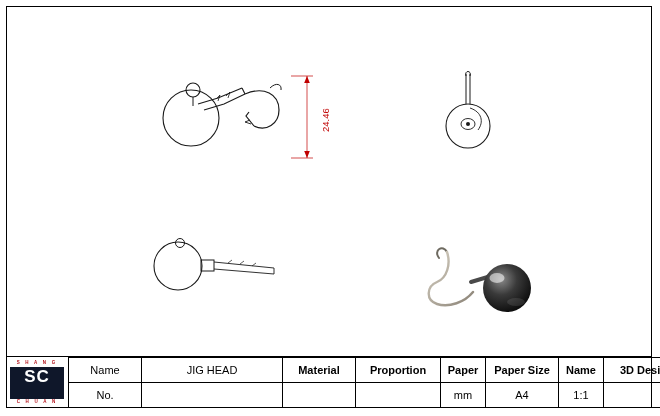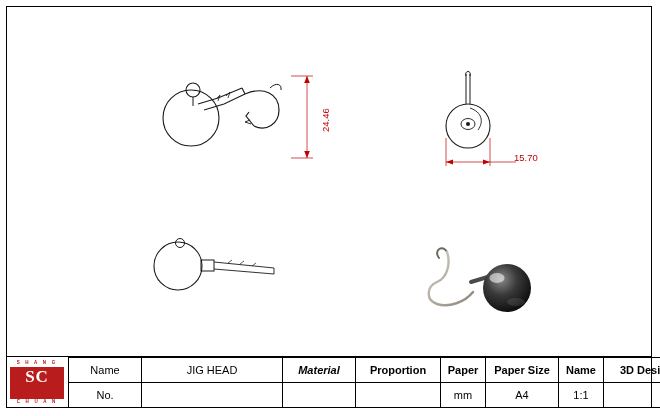--- a/index.html
+++ b/index.html
@@ -74,28 +74,27 @@
     line-height: 1;
   }
   .logo-top {
     font-size: 4.5px;
     letter-spacing: 2.2px;
     color: #b3111a;
     font-weight: bold;
     margin-bottom: 1px;
   }
   .logo-box {
-    background: #b91c1c;
+    background: #0f172a;
     color: #ffffff;
     font-weight: bold;
     font-size: 17px;
     letter-spacing: 1px;
     line-height: 19px;
     height: 32px;
-    font-family: Liberation Serif, serif;
   }
   .logo-bot {
     font-size: 4.5px;
     letter-spacing: 2.2px;
     color: #b3111a;
     font-weight: bold;
     margin-top: 1px;
   }
   .tb-label {
     font-weight: normal;
@@ -104,21 +103,21 @@
   .tb-head {
     font-weight: bold;
     font-size: 12.5px;
   }
   .tb-value {
     font-size: 10px;
     color: #333;
   }
   .c-name { width: 72px; }
   .c-nameval { width: 140px; }
-  .c-material { width: 72px; font-style: italic; }
+  .c-material { width: 72px; }
   .c-proportion { width: 84px; }
   .c-unit { width: 44px; }
   .c-paper { width: 72px; margin-top: 8px; }
   .c-scale { width: 44px; }
   .c-designer { width: 96px; }
   .c-date { width: auto; }
 
   
   .view { position: absolute; }
   .dimtext {
@@ -192,33 +191,20 @@
 
         <line x1="30" y1="36" x2="30" y2="6" stroke="#1a1a1a" stroke-width="1"></line>
         <line x1="34" y1="36" x2="34" y2="6" stroke="#1a1a1a" stroke-width="1"></line>
 
         <path d="M30 8 C28 2, 36 2, 34 8" fill="none" stroke="#1a1a1a" stroke-width="1"></path>
 
         <path d="M34 40 C46 44, 48 54, 42 62" fill="none" stroke="#1a1a1a" stroke-width="0.9"></path>
       </svg>
     </div>
 
-    <div class="view" style="left:430px; top:132px; width:140px; height:36px;">
-      <svg width="140" height="36" viewBox="0 0 140 36">
-
-        <line x1="10" y1="0" x2="10" y2="28" stroke="#c00000" stroke-width="0.7"></line>
-        <line x1="54" y1="0" x2="54" y2="28" stroke="#c00000" stroke-width="0.7"></line>
-
-        <line x1="10" y1="24" x2="54" y2="24" stroke="#c00000" stroke-width="0.7"></line>
-        <line x1="54" y1="24" x2="80" y2="24" stroke="#c00000" stroke-width="0.7"></line>
-        <path d="M10 24 L17 21.4 L17 26.6 Z" fill="#c00000"></path>
-        <path d="M54 24 L47 21.4 L47 26.6 Z" fill="#c00000"></path>
-      </svg>
-      <span class="dimtext" style="left:78px; top:14px;">15.70</span>
-    </div>
 
     <div class="view" style="left:140px; top:225px; width:160px; height:70px;">
       <svg width="160" height="70" viewBox="0 0 160 70">
 
         <circle cx="32" cy="35" r="24" fill="none" stroke="#1a1a1a" stroke-width="1.1"></circle>
 
         <rect x="55" y="29" width="13" height="11" fill="none" stroke="#1a1a1a" stroke-width="1"></rect>
 
         <line x1="68" y1="31" x2="128" y2="37" stroke="#1a1a1a" stroke-width="0.9"></line>
         <line x1="68" y1="38" x2="128" y2="43" stroke="#1a1a1a" stroke-width="0.9"></line>

